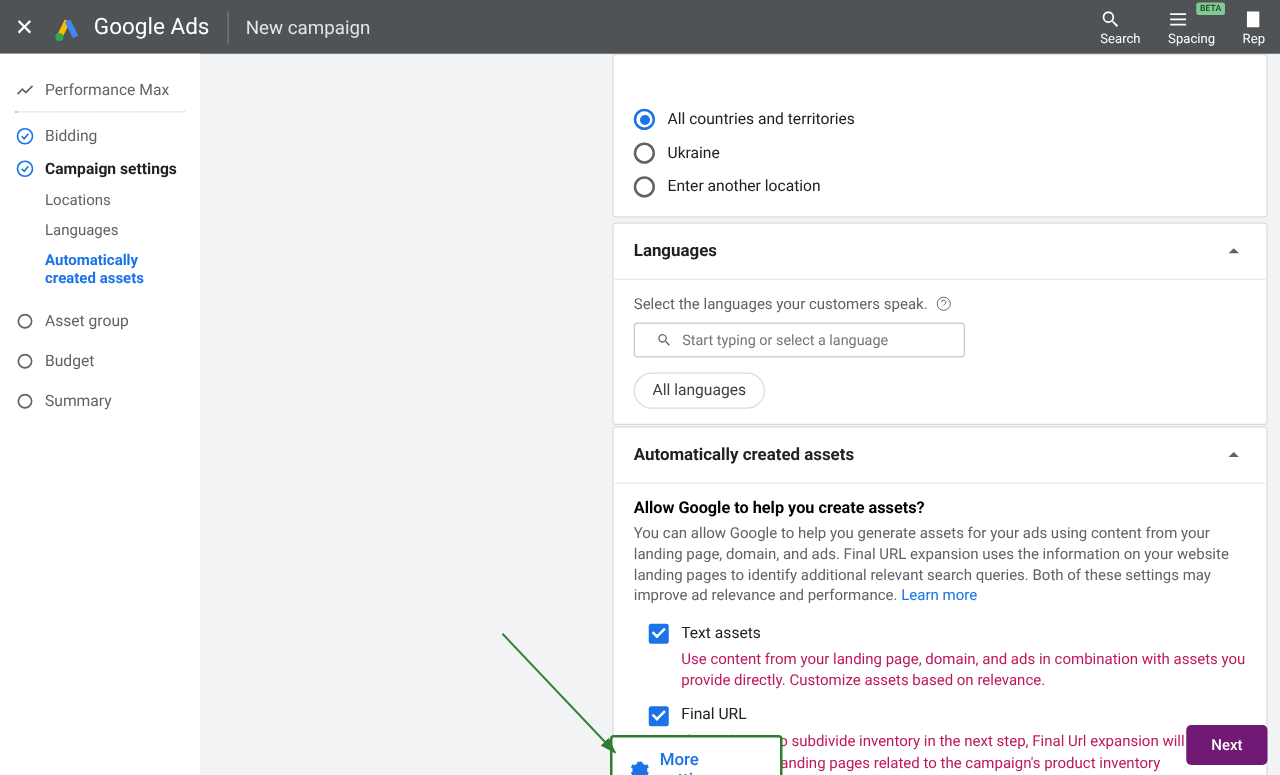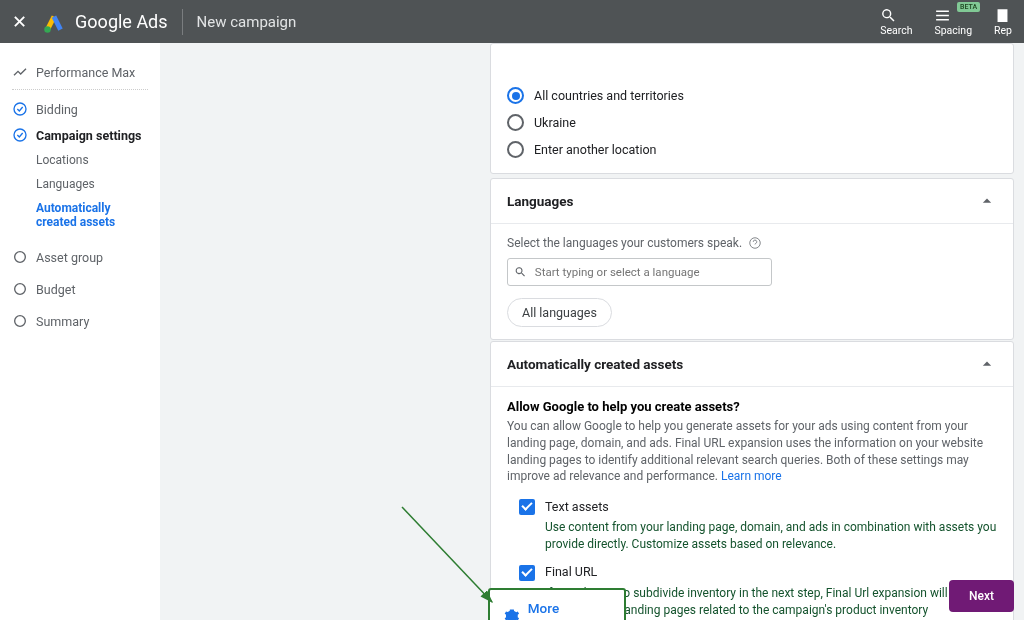--- a/index.html
+++ b/index.html
@@ -38,33 +38,33 @@
     .radio { width: 17px; height: 17px; border: 2px solid #5f6368; border-radius: 50%; margin-right: 10px; position: relative; }
     .radio.sel { border-color: #1a73e8; }
     .radio.sel::after { content: ''; position: absolute; top: 2.5px; left: 2.5px; width: 8px; height: 8px; background: #1a73e8; border-radius: 50%; }
 
     .card-head { display: flex; align-items: center; justify-content: space-between; padding: 12px 16px; border-bottom: 1px solid #e8eaed; }
     .card-head h3 { font-size: 13.5px; font-weight: 700; color: #202124; }
     .chev { width: 20px; height: 20px; fill: #5f6368; cursor: pointer; }
     .card-body { padding: 12px 16px; }
     .hint { font-size: 12px; color: #5f6368; display: flex; align-items: center; gap: 6px; }
     .hint svg { width: 14px; height: 14px; fill: none; stroke: #5f6368; stroke-width: 1.3; }
-    .search-box { margin-top: 8px; border: 1px solid #c4c7c9; border-radius: 3px; display: flex; align-items: center; padding: 6px 6px; width: 265px; }
+    .search-box { margin-top: 8px; border: 1px solid #c4c7c9; border-radius: 3px; display: flex; align-items: center; padding: 6px 17px; width: 265px; }
     .search-box svg { width: 14px; height: 14px; fill: #5f6368; margin-right: 8px; }
     .search-box input { border: none; outline: none; font-size: 11.5px; color: #5f6368; width: 100%; }
     .chip { display: inline-block; margin-top: 12px; border: 1px solid #dadce0; border-radius: 16px; padding: 6px 14px; font-size: 12.5px; color: #3c4043; cursor: pointer; }
 
     .auto .card-body h4 { font-size: 13px; font-weight: 700; margin-bottom: 4px; }
     .desc { font-size: 12px; color: #5f6368; line-height: 1.4; margin-bottom: 12px; }
     .desc .link { color: #1a73e8; cursor: pointer; }
     .cb-row { display: flex; align-items: center; gap: 10px; margin: 4px 0 4px 12px; }
     .cb { width: 16px; height: 16px; background: #1a73e8; border-radius: 2px; position: relative; flex-shrink: 0; margin-top: 2px; cursor: pointer; }
     .cb::after { content: ''; position: absolute; left: 5px; top: 1px; width: 4px; height: 8px; border: solid white; border-width: 0 2px 2px 0; transform: rotate(45deg); }
     .cb-label { font-size: 12.5px; color: #202124; }
-    .cb-desc { font-size: 12px; color: #14532d; margin-left: 38px; margin-bottom: 10px; line-height: 1.4; }
+    .cb-desc { font-size: 12px; color: #be185d; margin-left: 38px; margin-bottom: 10px; line-height: 1.4; }
 
     .arrow { position: absolute; left: 232px; top: 454px; pointer-events: none; }
 
     .next-btn { position: absolute; right: 10px; bottom: 8px; background: #701a75; color: #fff; border: none; padding: 9px 20px; border-radius: 4px; font-size: 12px; font-weight: 500; cursor: pointer; }
   </style>
 </head>
 <body>
 
 <div class="topbar">
   <span class="close">✕</span>

